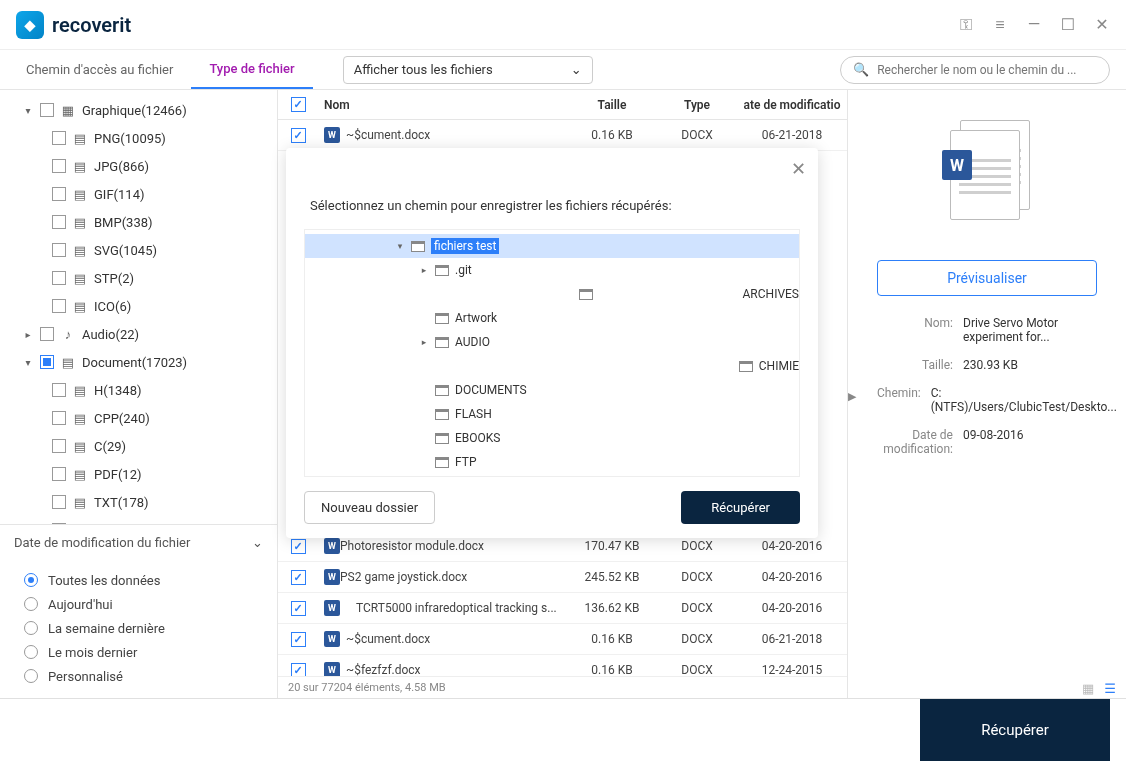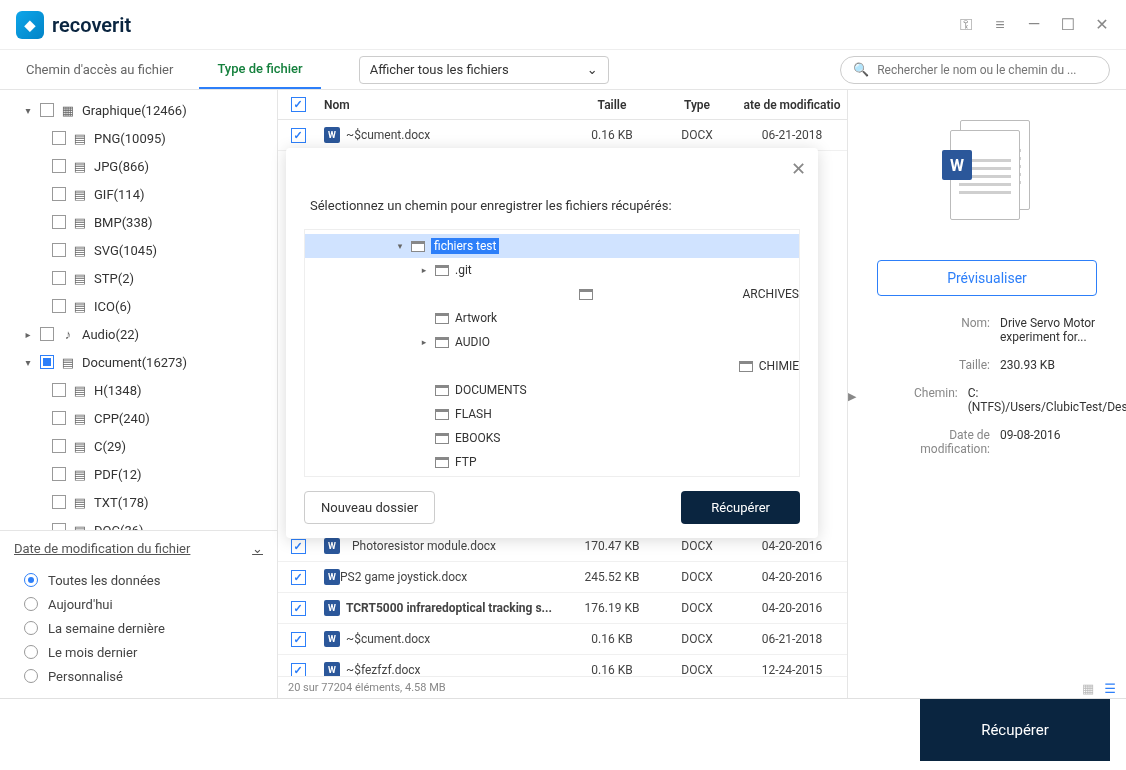--- a/index.html
+++ b/index.html
@@ -3,39 +3,39 @@
 <meta charset="utf-8">
 <style>
 *{box-sizing:border-box;margin:0;padding:0;font-family:-apple-system,BlinkMacSystemFont,"Segoe UI",Roboto,sans-serif;}
 body{width:1126px;height:770px;overflow:hidden;background:#fff;font-size:13px;color:#333;}
 .titlebar{height:50px;display:flex;align-items:center;padding:0 16px;border-bottom:1px solid #eee;}
 .logo{display:flex;align-items:center;gap:8px;font-size:20px;font-weight:600;color:#0a2540;}
 .logo-icon{width:28px;height:28px;background:linear-gradient(135deg,#0ea5e9,#0284c7);border-radius:6px;display:flex;align-items:center;justify-content:center;color:#fff;font-size:14px;}
 .titlebar-right{margin-left:auto;display:flex;gap:18px;align-items:center;}
 .titlebar-right .tb-icon{width:16px;height:16px;display:flex;align-items:center;justify-content:center;color:#888;cursor:pointer;font-size:16px;}
 .key-icon{color:#3b82f6;}
-.tabs-row{display:flex;height:40px;border-bottom:1px solid #e5e5e5;align-items:center;padding-left:8px;gap:8px;}
+.tabs-row{display:flex;height:40px;border-bottom:1px solid #e5e5e5;align-items:center;padding-left:8px;gap:0;}
 .path-tab,.type-tab{padding:0 18px;height:100%;display:flex;align-items:center;font-size:13px;color:#666;cursor:pointer;}
-.type-tab{color:#15803d;border-bottom:2px solid #2d7ff9;font-weight:500;}
+.type-tab{color:#a21caf;border-bottom:2px solid #2d7ff9;font-weight:500;}
 .filter-select{margin-left:30px;height:28px;width:250px;border:1px solid #ccc;border-radius:4px;display:flex;align-items:center;padding:0 10px;color:#333;cursor:pointer;justify-content:space-between;}
 .search-box{margin-left:auto;margin-right:16px;height:28px;width:270px;border:1px solid #ccc;border-radius:14px;display:flex;align-items:center;padding:0 12px;gap:8px;color:#999;}
 .search-box input{border:none;outline:none;flex:1;font-size:12px;color:#666;}
 .main{display:flex;height:608px;}
 .sidebar{width:278px;border-right:1px solid #e5e5e5;overflow-y:auto;padding-top:6px;display:flex;flex-direction:column;}
 .tree{flex:1;overflow-y:auto;}
 .tree-node{display:flex;align-items:center;height:28px;padding-left:8px;gap:6px;cursor:pointer;font-size:13px;color:#333;}
 .tree-node .caret{width:12px;text-align:center;font-size:10px;color:#666;}
 .tree-node .chk{width:14px;height:14px;border:1px solid #999;position:relative;}
 .tree-node .chk.partial{border-color:#2d7ff9;}
 .tree-node .chk.partial::after{content:"";position:absolute;inset:2px;background:#2d7ff9;}
 .tree-node.level1{padding-left:22px;}
 .tree-node.level2{padding-left:52px;}
 .tree-icon{width:16px;height:16px;display:inline-flex;align-items:center;justify-content:center;color:#666;}
 .date-filter{border-top:1px solid #e5e5e5;padding:10px 14px;}
-.date-filter-header{display:flex;justify-content:space-between;align-items:center;color:#555;font-size:13px;margin-bottom:12px;cursor:pointer;text-decoration:underline;}
+.date-filter-header{display:flex;justify-content:space-between;align-items:center;color:#555;font-size:13px;margin-bottom:18px;cursor:pointer;}
 .radio-row{display:flex;align-items:center;gap:10px;height:24px;color:#444;font-size:13px;padding-left:10px;cursor:pointer;}
 .radio{width:14px;height:14px;border:1.5px solid #999;border-radius:50%;position:relative;}
 .radio.sel{border-color:#2d7ff9;}
 .radio.sel::after{content:"";position:absolute;inset:3px;background:#2d7ff9;border-radius:50%;}
 .content{flex:1;display:flex;}
 .filelist{width:570px;border-right:1px solid #e5e5e5;display:flex;flex-direction:column;position:relative;}
 .fl-header{display:flex;height:30px;align-items:center;border-bottom:1px solid #e5e5e5;font-size:12px;color:#333;font-weight:600;}
 .col-chk{width:40px;display:flex;justify-content:center;}
 .col-name{flex:1;padding-left:6px;}
 .col-size{width:90px;text-align:center;}
@@ -51,21 +51,21 @@
 .preview-icon{width:90px;height:100px;position:relative;margin-bottom:40px;}
 .doc-sheet{position:absolute;width:70px;height:90px;background:#fff;border:1px solid #bbb;border-radius:2px;}
 .doc-sheet.back{left:18px;top:0;}
 .doc-sheet.front{left:8px;top:10px;}
 .doc-lines{padding:28px 8px 8px;display:flex;flex-direction:column;gap:5px;}
 .doc-lines div{height:3px;background:#cfcfcf;}
 .word-badge{position:absolute;left:0;top:30px;width:30px;height:30px;background:#2b579a;color:#fff;display:flex;align-items:center;justify-content:center;font-weight:bold;font-size:16px;border-radius:2px;}
 .preview-btn{width:220px;height:36px;border:1px solid #2d7ff9;color:#2d7ff9;background:#fff;border-radius:4px;font-size:14px;cursor:pointer;margin-bottom:20px;}
 .meta{width:220px;font-size:12px;}
 .meta-row{display:flex;margin-bottom:14px;}
-.meta-label{width:76px;text-align:right;color:#888;margin-right:10px;margin-left:37px;}
+.meta-label{width:76px;text-align:right;color:#888;margin-right:10px;}
 .meta-value{flex:1;color:#333;}
 .footer{height:62px;border-top:1px solid #e0e0e0;display:flex;align-items:center;padding:0 16px;}
 .btn-prev{width:240px;height:40px;border:1px solid #ccc;background:#fff;border-radius:4px;color:#333;font-size:14px;cursor:pointer;}
 .btn-recover{margin-left:auto;width:190px;height:62px;background:#0a2540;color:#fff;border:none;font-size:15px;cursor:pointer;}
 .view-icons{margin-left:auto;margin-right:10px;display:flex;gap:10px;align-items:center;position:absolute;bottom:2px;right:0;}
 .modal{position:absolute;left:286px;top:148px;width:532px;height:390px;background:#fff;box-shadow:0 2px 16px rgba(0,0,0,0.15);border-radius:4px;display:flex;flex-direction:column;padding:14px 18px 14px;}
 .modal-close{position:absolute;right:12px;top:10px;font-size:18px;color:#888;cursor:pointer;}
 .modal-title{font-size:13px;color:#333;margin:36px 0 16px 6px;}
 .folder-tree{flex:1;border:1px solid #eee;overflow-y:auto;padding:4px 0;}
 .ft-row{display:flex;align-items:center;height:24px;font-size:12px;color:#333;cursor:pointer;gap:6px;}
@@ -155,21 +155,21 @@
       <div class="tree-node level1">
           <span class="caret">▸</span>
           <span class="chk"></span>
           <span class="tree-icon">♪</span>
           <span>Audio(22)</span>
         </div>
       <div class="tree-node level1">
           <span class="caret">▾</span>
           <span class="chk partial"></span>
           <span class="tree-icon">▤</span>
-          <span>Document(16273)</span>
+          <span>Document(17023)</span>
         </div>
       <div class="tree-node level2">
           <span class="chk"></span>
           <span class="tree-icon">▤</span>
           <span>H(1348)</span>
         </div>
       <div class="tree-node level2">
           <span class="chk"></span>
           <span class="tree-icon">▤</span>
           <span>CPP(240)</span>
@@ -248,21 +248,21 @@
             <div class="col-size">0.16  KB</div>
             <div class="col-type">DOCX</div>
             <div class="col-date">06-21-2018</div>
           </div>
           <div class="fl-row" style="margin-top: 380px;">
             <div class="col-chk">
               <div class="chk2 checked"></div>
             </div>
             <div class="col-name" style="display:flex;align-items:center;">
               <span class="word-icon">W</span>
-              <span style="margin-left:12px;overflow:hidden;text-overflow:ellipsis;white-space:nowrap;">Photoresistor module.docx</span>
+              <span style="margin-left:0;overflow:hidden;text-overflow:ellipsis;white-space:nowrap;">Photoresistor module.docx</span>
             </div>
             <div class="col-size">170.47  KB</div>
             <div class="col-type">DOCX</div>
             <div class="col-date">04-20-2016</div>
           </div>
           <div class="fl-row">
             <div class="col-chk">
               <div class="chk2 checked"></div>
             </div>
             <div class="col-name" style="display:flex;align-items:center;">
@@ -272,23 +272,23 @@
             <div class="col-size">245.52  KB</div>
             <div class="col-type">DOCX</div>
             <div class="col-date">04-20-2016</div>
           </div>
           <div class="fl-row">
             <div class="col-chk">
               <div class="chk2 checked"></div>
             </div>
             <div class="col-name" style="display:flex;align-items:center;">
               <span class="word-icon">W</span>
-              <span style="margin-left:6px;overflow:hidden;text-overflow:ellipsis;white-space:nowrap;font-weight:bold;">TCRT5000 infraredoptical tracking s...</span>
-            </div>
-            <div class="col-size">176.19  KB</div>
+              <span style="margin-left:16px;overflow:hidden;text-overflow:ellipsis;white-space:nowrap;">TCRT5000 infraredoptical tracking s...</span>
+            </div>
+            <div class="col-size">136.62  KB</div>
             <div class="col-type">DOCX</div>
             <div class="col-date">04-20-2016</div>
           </div>
           <div class="fl-row">
             <div class="col-chk">
               <div class="chk2 checked"></div>
             </div>
             <div class="col-name" style="display:flex;align-items:center;">
               <span class="word-icon">W</span>
               <span style="margin-left:6px;overflow:hidden;text-overflow:ellipsis;white-space:nowrap;">~$cument.docx</span>

